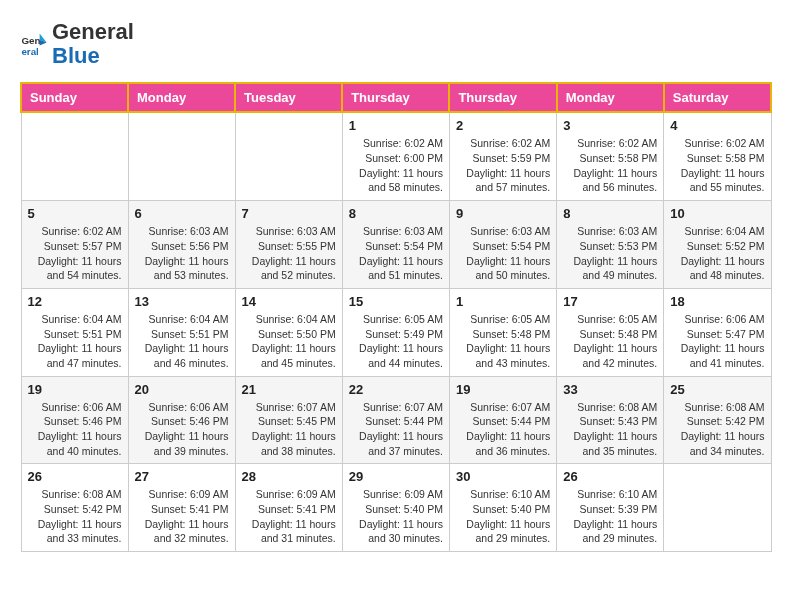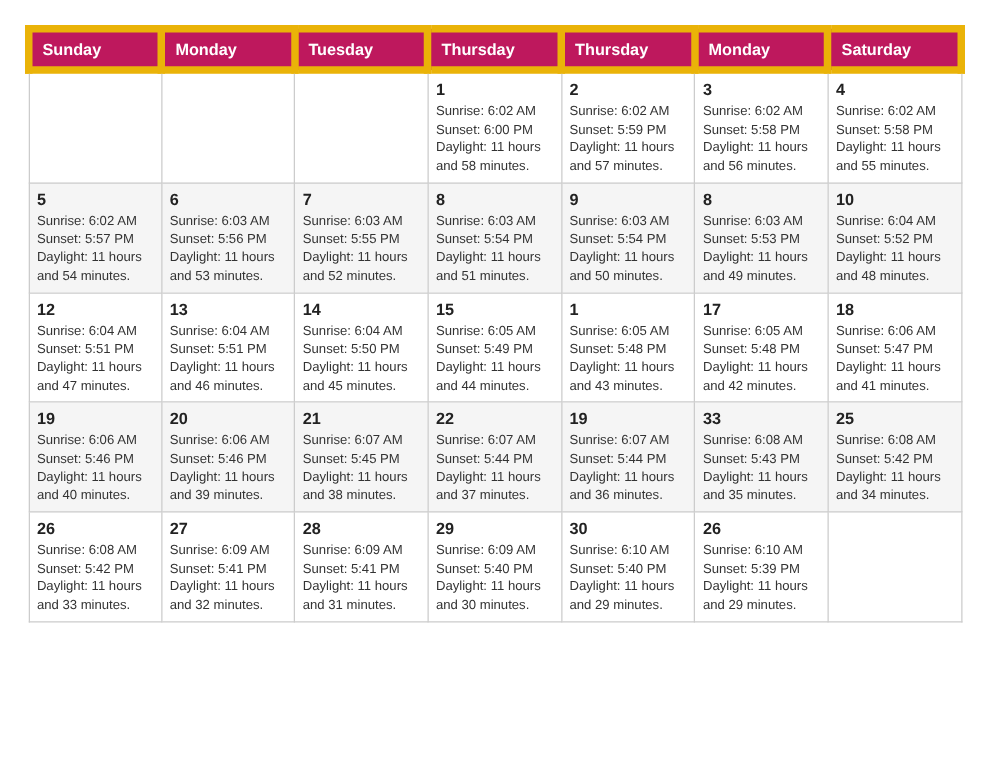--- a/index.html
+++ b/index.html
@@ -39,27 +39,27 @@
     .location-title {
       font-size: 16px;
       color: #555;
     }
     .calendar {
       width: 100%;
       border-collapse: collapse;
       border: 1px solid #ccc;
     }
     .calendar th {
-      background-color: #be185d;
+      background-color: #ec4899;
       color: #fff;
       font-size: 13px;
       font-weight: bold;
       padding: 6px 8px;
       text-align: left;
-      border: 6px solid #eab308;
+      border: 2px solid #eab308;
     }
     .calendar td {
       vertical-align: top;
       border: 1px solid #ccc;
       padding: 5px 6px;
       width: 108px;
       min-height: 80px;
       background: #fff;
     }
     .calendar tr:nth-child(even) td {
@@ -69,29 +69,50 @@
       font-size: 13px;
       font-weight: bold;
       color: #222;
       display: block;
       margin-bottom: 3px;
     }
     .day-info {
       font-size: 10.5px;
       color: #333;
       line-height: 1.4;
+      text-align: right;
     }
     .empty-cell {
       background: #f9f9f9;
     }
   </style>
 </head>
 <body>
 
 <div class="page">
+  <div class="header">
+    <div class="logo">
+      <svg class="logo-icon" viewBox="0 0 40 40" xmlns="http://www.w3.org/2000/svg">
+        <text x="2" y="20" font-size="14" font-weight="bold" fill="#333">Gen</text>
+        <text x="2" y="35" font-size="14" font-weight="bold" fill="#1a6bb5">eral</text>
+        <polygon points="28,5 38,18 28,14" fill="#1a9cd8"></polygon>
+        <polygon points="28,14 38,18 28,22" fill="#1a6bb5"></polygon>
+      </svg>
+      <div>
+        <div style="font-size:22px;font-weight:bold;color:#333;line-height:1.1;">
+          <span style="color:#333;">General</span>
+        </div>
+        <div style="font-size:22px;font-weight:bold;color:#1a6bb5;line-height:1.1;">Blue</div>
+      </div>
+    </div>
+    <div class="title-block">
+      <div class="month-title"></div>
+      <div class="location-title"></div>
+    </div>
+  </div>
 
   <table class="calendar">
     <thead>
       <tr>
       <th>Sunday</th>
           <th>Monday</th>
           <th>Tuesday</th>
           <th>Thursday</th>
           <th>Thursday</th>
           <th>Monday</th>

